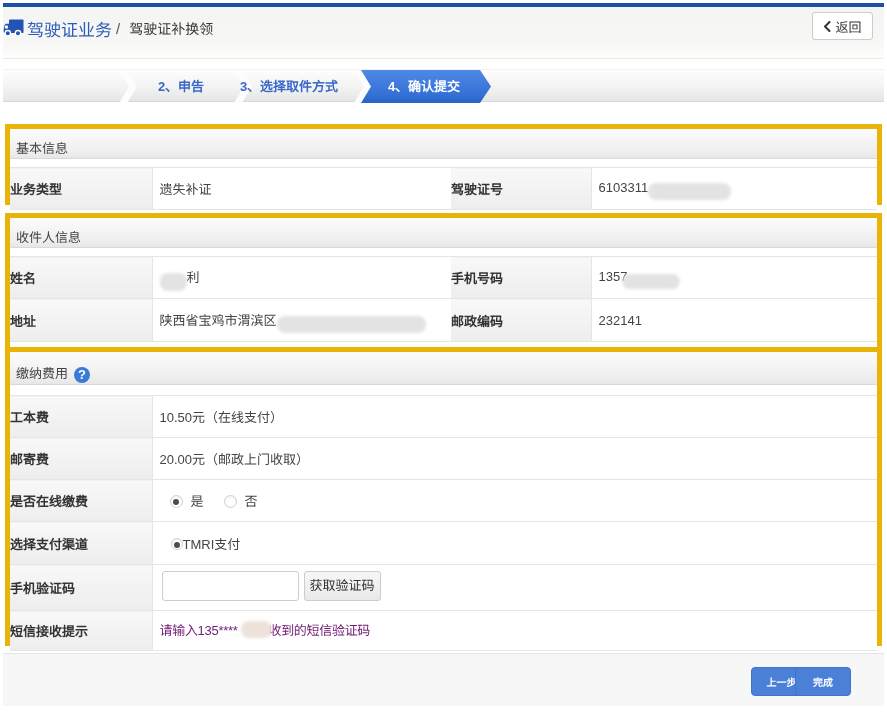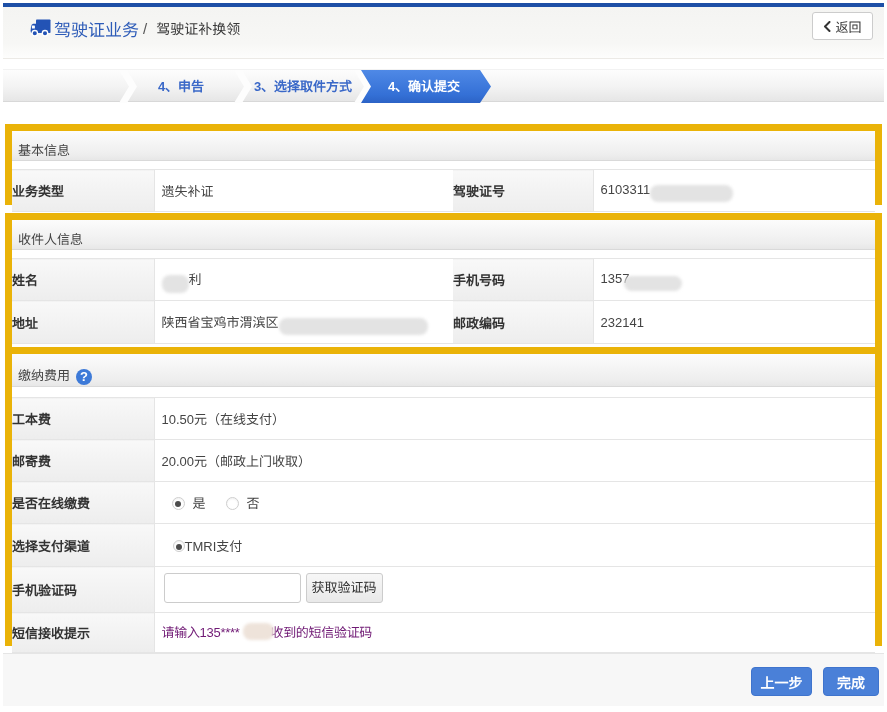--- a/index.html
+++ b/index.html
@@ -2,39 +2,39 @@
 <html lang="zh-CN"><head>
 <meta charset="utf-8">
 <style>
 * { margin:0; padding:0; box-sizing:border-box; }
 html,body { width:887px; background:#fff; font-family:"Liberation Sans",sans-serif; }
 body { position:relative; height:712px; overflow:hidden; }
 
 .topbar { position:absolute; left:3px; top:3px; width:881px; height:4px; background:#1d4fa6; }
 .pagehead { position:absolute; left:3px; top:7px; width:881px; height:52px;
   background:linear-gradient(#f4f4f2,#f7f7f5 70%,#fdfdfc); border-bottom:1px solid #eceae6; }
-.title { position:absolute; left:27px; top:6px; height:30px; display:flex; align-items:center; }
+.title { position:absolute; left:0; top:6px; height:30px; display:flex; align-items:center; }
 .title .t1 { color:#2e5cb8; font-size:17px; margin-left:3px; }
 .title .sl { color:#555; font-size:15px; margin:0 9px 0 4px; }
 .title .t2 { color:#3a3a3a; font-size:14px; }
 .backbtn { position:absolute; right:11px; top:5px; width:61px; height:28px; background:#fff;
   border:1px solid #ccc; border-radius:3px; font-size:13px; color:#333;
   display:flex; align-items:center; justify-content:center; }
 .backbtn svg { margin-right:4px; }
 
 
 .steps { position:absolute; left:3px; top:69px; width:881px; height:33px;
   background:linear-gradient(#fdfdfd,#f3f3f3 55%,#e6e6e6); border-top:1px solid #f2f2f2; border-bottom:1px solid #d8d8d8; }
 .steps svg.arr { position:absolute; left:0; top:0; }
 .steptxt { position:absolute; top:0; height:33px; line-height:33px; font-size:13px; font-weight:bold;
   color:#3a68c8; text-align:center; }
 .steptxt.act { color:#fff;text-align:center; }
 
 
-.panel { position:absolute; left:5px; width:877px; border:7px solid #eab308; background:#fff; }
+.panel { position:absolute; left:5px; width:877px; border:5px solid #eab308; background:#fff; }
 .phead { height:30px; line-height:20px; padding-top:10px; padding-left:6px; font-size:13px; color:#444;
   background:linear-gradient(#fcfcfc,#eee 80%,#e7e7e7); border-bottom:1px solid #d9d9d9; }
 .ptable { width:100%; border-collapse:collapse; margin-top:8px; }
 .ptable th { background:linear-gradient(#f8f8f8,#ededed); font-size:13px; color:#333; font-weight:bold;
   text-align:left; padding-right:4px; border:1px solid #e5e5e5; border-left:none; }
 .ptable td { font-size:13px; color:#444; padding-left:7px; border-top:1px solid #e5e5e5;
   border-bottom:1px solid #e5e5e5; background:#fff;margin-left:28px; }
 .ptable tr { height:42px; }
 .ptable td.last { border-right:none; }
 .w-lab1 { width:142px; }
@@ -49,21 +49,21 @@
 .radio.sel::after { content:""; position:absolute; left:2.5px; top:2.5px; width:6px; height:6px; border-radius:50%; background:#4c4c4c; }
 
 .vcinput { width:137px; height:30px; border:1px solid #ccc; border-radius:3px; vertical-align:middle; position:relative; top:-2px; }
 .vcbtn { display:inline-block; width:77px; height:30px; line-height:28px; text-align:center; vertical-align:middle;
   margin-left:5px; position:relative; top:-2px; background:linear-gradient(#f7f7f7,#e9e9e9); border:1px solid #ccc; border-radius:3px;
   font-size:13px; color:#333; }
 .orange { color:#701a75; }
 
 .footer { position:absolute; left:3px; top:653px; width:881px; height:53px; background:#f7f7f7; border-top:1px solid #e5e5e5; }
 .fbtn { position:absolute; top:13px; height:29px; background:#4a80d8; border:1px solid #3f74cd; border-radius:4px;
-  color:#fff; font-size:14px; font-weight:bold; display:flex; align-items:center; justify-content:center; }
+  color:#fff; font-size:10px; font-weight:bold; display:flex; align-items:center; justify-content:center; }
 </style>
 </head>
 <body>
 <div class="topbar"></div>
 <div class="pagehead">
   <div class="title">
     <svg width="21" height="18" viewBox="0 0 21 18">
       <rect x="6" y="0.5" width="14.5" height="13.5" rx="0.8" fill="#2353b5"></rect>
       <path d="M6 4.8 L3 4.8 Q1.4 5.2 1 8 L0.6 11.8 Q0.5 14 2.2 14 L6 14 Z" fill="#2353b5"></path>
       <rect x="1.9" y="6.4" width="3" height="3.2" rx="0.5" fill="#fff"></rect>
@@ -89,22 +89,22 @@
     <polygon points="351,0 359,0 369,16.5 359,33 351,33 361,16.5" fill="#fdfdfd"></polygon>
     <defs>
         <linearGradient id="bg" x1="0" y1="0" x2="0" y2="1">
       <stop offset="0" stop-color="#4f89e6"></stop>
           <stop offset="0.75" stop-color="#3470d6"></stop>
           <stop offset="1" stop-color="#2c63c6"></stop>
     </linearGradient>
       </defs>
     <polygon points="358,0 477,0 488,16.5 477,33 358,33 368,16.5" fill="url(#bg)"></polygon>
   </svg>
-  <span class="steptxt" style="left:118px; width:120px;">4、申告</span>
-  <span class="steptxt" style="left:240px; width:120px;">3、选择取件方式</span>
+  <span class="steptxt" style="left:118px; width:120px;">2、申告</span>
+  <span class="steptxt" style="left:226px; width:120px;">3、选择取件方式</span>
   <span class="steptxt act" style="left:361px; width:120px;">4、确认提交</span>
 </div>
 
 <div class="panel" style="top:124px; height:81px;">
   <div class="phead">基本信息</div>
   <table class="ptable">
     <tbody>
         <tr>
       <th class="w-lab1">业务类型</th>
       <td class="w-val1">遗失补证</td>
@@ -167,14 +167,14 @@
     <tr style="height:40px;">
       <th>短信接收提示</th>
       <td class="last" style="letter-spacing:-0.3px;"><span class="orange">请输入135****</span><span class="blur" style="width:31px;height:17px;background:#eee3da;top:-3px;margin-left:4px;margin-right:-4px;"></span><span class="orange">收到的短信验证码</span></td>
     </tr>
   </tbody>
     </table>
 </div>
 
 <div class="footer">
   <div class="fbtn" style="left:748px; width:61px;">上一步</div>
-  <div class="fbtn" style="left:820px; width:56px;">完成</div>
+  <div class="fbtn" style="left:792px; width:56px;">完成</div>
 </div>
 
 </body></html>

